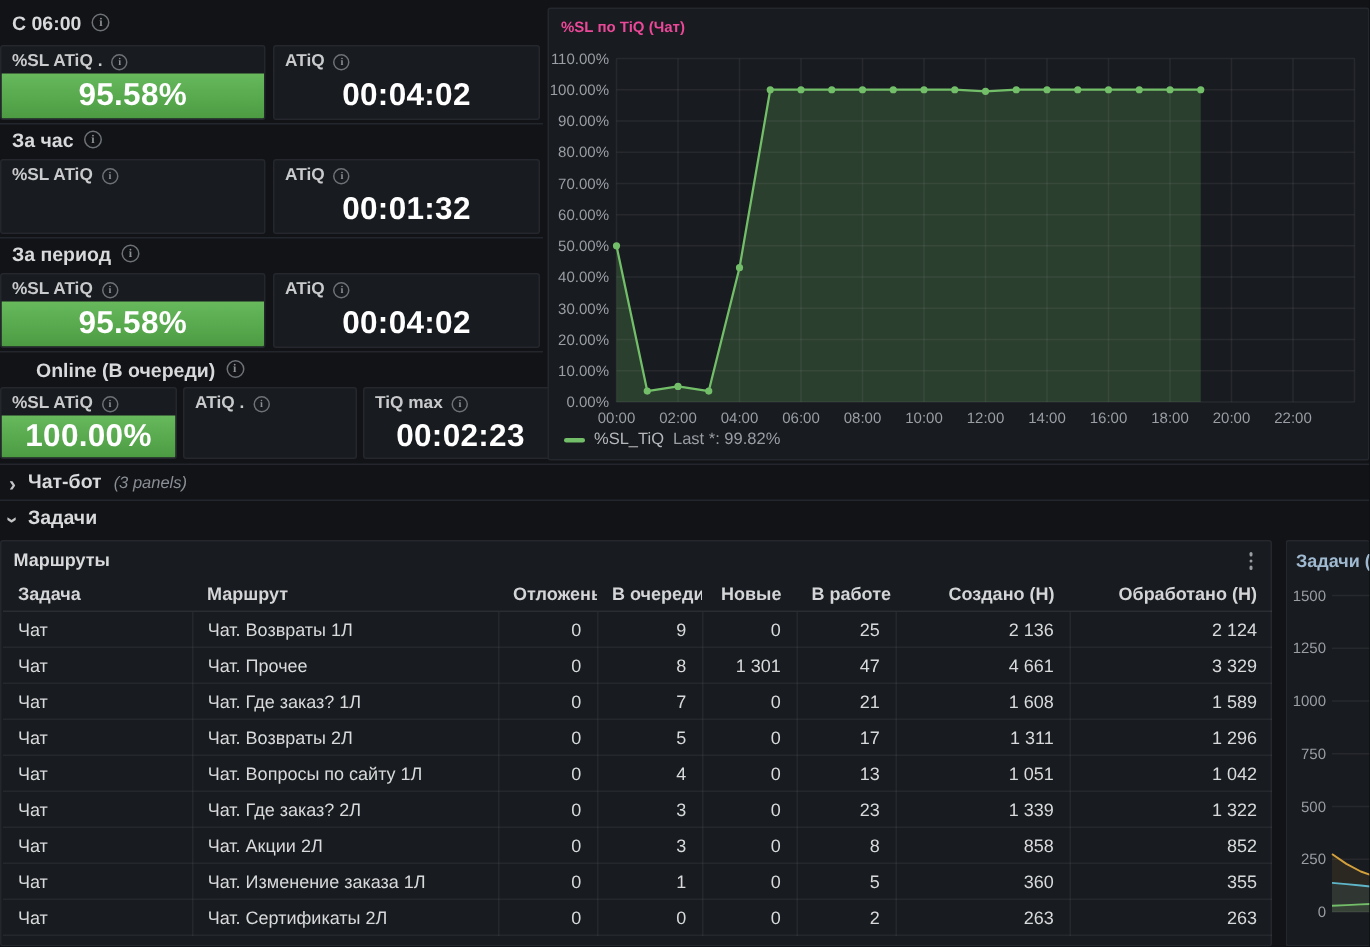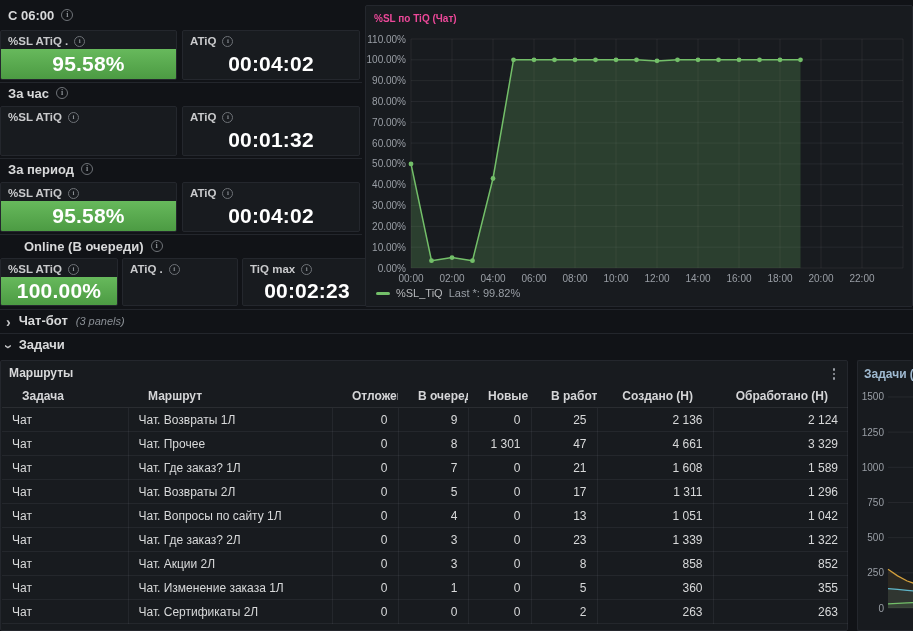--- a/index.html
+++ b/index.html
@@ -71,21 +71,21 @@
     position:absolute; right:6px; top:5px; width:14px; height:16px;
     display:flex; flex-direction:column; align-items:center; justify-content:center; gap:2px;
     cursor:pointer;
   }
   .kebab i { width:2.5px; height:2.5px; border-radius:50%; background:#9a9fa6; }
   table.routes {
     position:absolute; left:1px; top:24px; width:846px;
     border-collapse:collapse; table-layout:fixed; font-size:12px; color:#d8d9da;
   }
   table.routes th {
-    font-weight:bold; color:#d4d5d7; padding:4px 20px; height:22px;
+    font-weight:bold; color:#d4d5d7; padding:4px 10px; height:22px;
     border-bottom:1px solid rgba(204,204,220,0.10); white-space:nowrap; overflow:hidden;
   }
   table.routes td {
     padding:4px 10px; height:24px;
     border-bottom:1px solid rgba(204,204,220,0.07);
     border-right:1px solid rgba(204,204,220,0.07);
     white-space:nowrap; overflow:hidden;
   }
   table.routes td:last-child { border-right:none; }
   .al { text-align:left; } .ar { text-align:right; }

